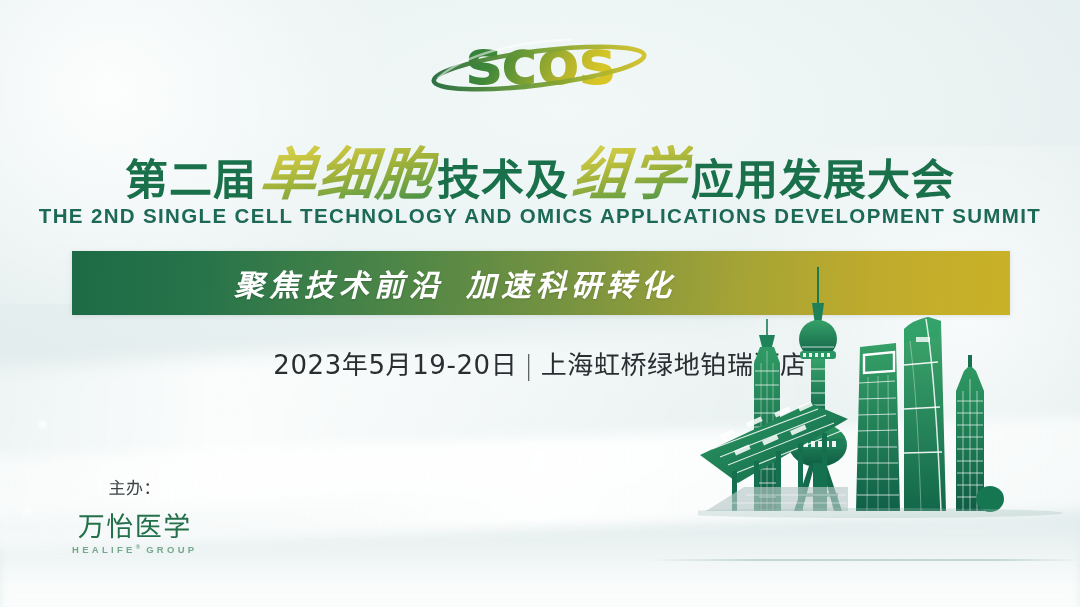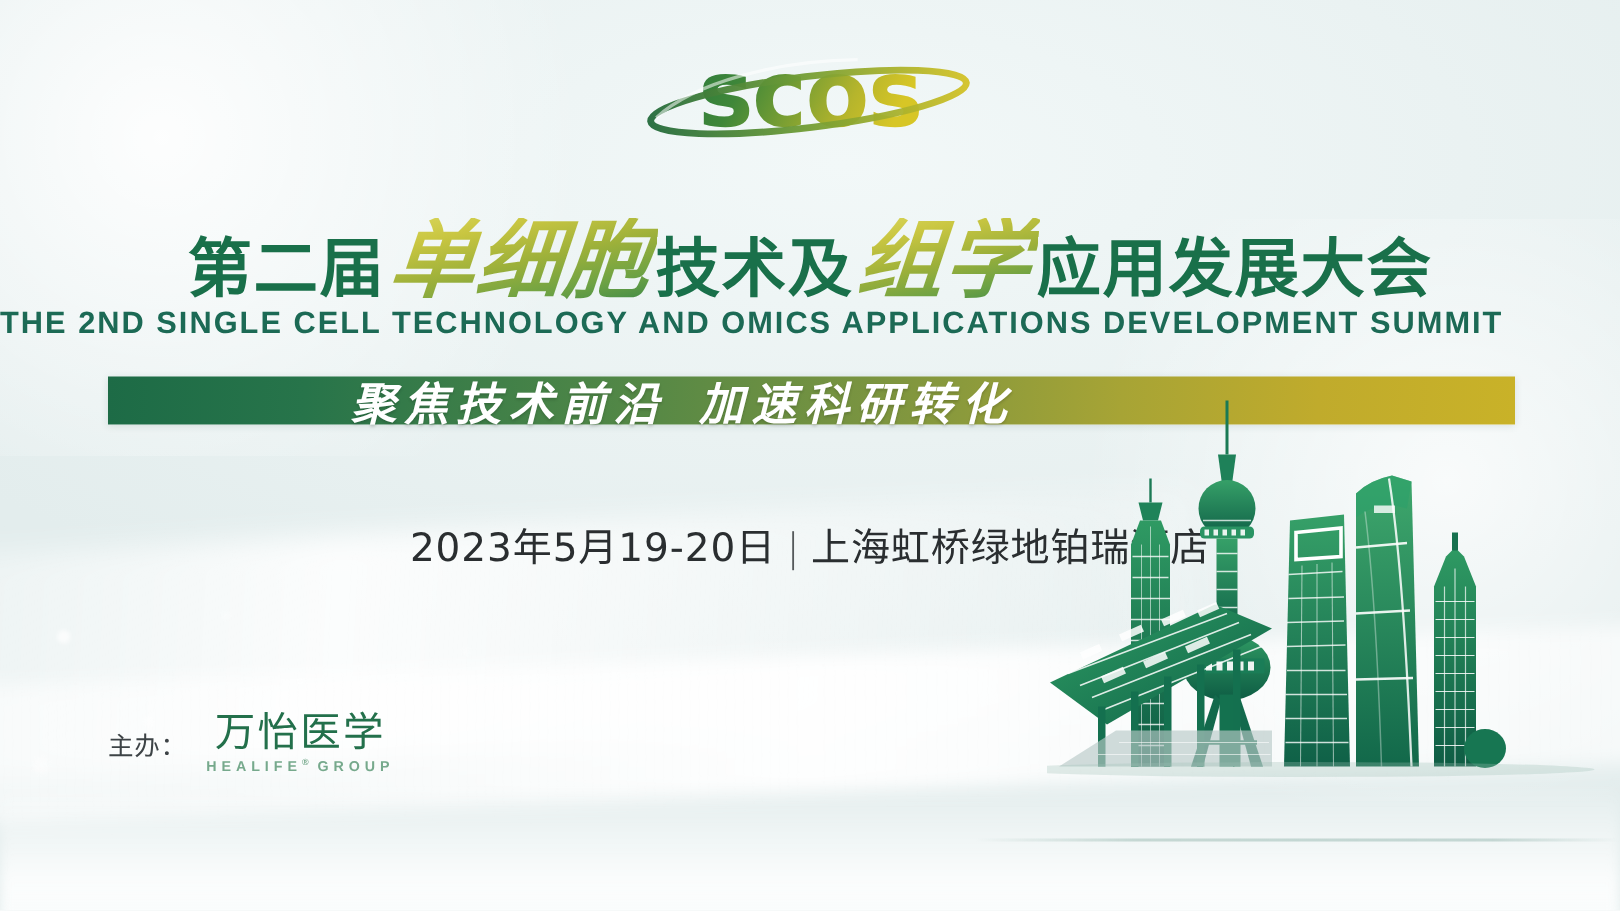--- a/index.html
+++ b/index.html
@@ -87,34 +87,34 @@
     color:transparent;
     -webkit-text-fill-color:transparent;
     padding:0 3px;
     transform:skewX(-5deg);
     display:inline-block;
   }
 
   
   .subtitle{
     position:absolute; left:0; right:0; top:204px;
-    text-align:left;
+    text-align:center;
     font-family:"Liberation Sans","DejaVu Sans",sans-serif;
     font-weight:700;
     font-size:20.5px;
     letter-spacing:1.35px;
     color:#1c6a55;
     white-space:nowrap;
   }
 
   
   .banner{
     position:absolute;
     left:72px; top:251px;
-    width:938px; height:32px;
+    width:938px; height:64px;
     background:linear-gradient(93deg,#1d6b46 0%,#27744a 14%,#4c8547 34%,#7a9440 54%,#a7a435 72%,#c0ab2c 86%,#c9b228 100%);
     display:flex; align-items:center;
     box-shadow:0 1px 5px rgba(40,80,60,.13);
   }
   .banner-txt{
     font-family:"DejaVu Serif","Liberation Serif",serif;
     font-style:italic;
     font-weight:700;
     font-size:30px;
     color:#ffffff;
@@ -133,21 +133,21 @@
     font-size:26px;
     color:#2a2e30;
     letter-spacing:.6px;
     white-space:nowrap;
   }
   .dt-sep{ color:#55595b; padding:0 7px; font-weight:300; }
 
   
   .organizer{
     position:absolute; left:72px; top:474px;
-    display:flex; align-items:center; gap:13px;
+    display:flex; align-items:center; gap:13px;flex-direction:column;
   }
   .org-label{
     font-family:"DejaVu Sans","Liberation Sans",sans-serif;
     font-size:17px; color:#3d4346; letter-spacing:.5px;
   }
   .org-logo{ display:flex; flex-direction:column; align-items:center; }
   .org-cn{
     font-family:"DejaVu Sans","Liberation Sans",sans-serif;
     font-weight:400; font-size:27px;
     color:#23704b; letter-spacing:1.5px; line-height:1.08;

